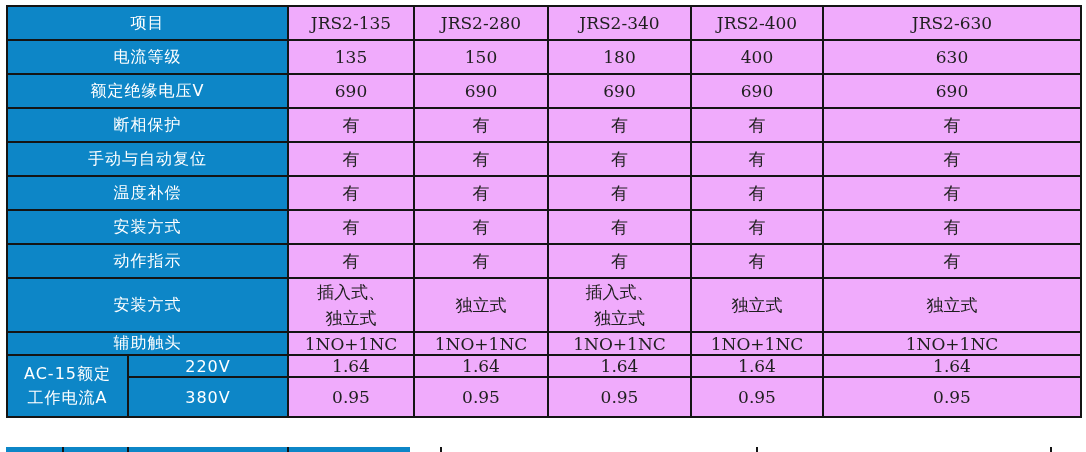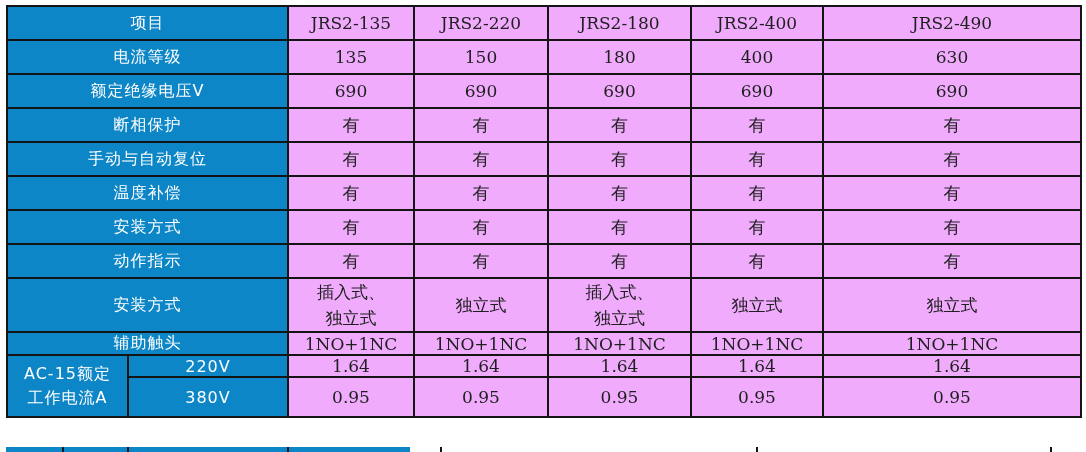--- a/index.html
+++ b/index.html
@@ -58,24 +58,24 @@
         <col style="width:134px">
       <col style="width:143px">
         <col style="width:132px">
       <col style="width:258px">
     </colgroup>
 
     <tbody>
         <tr class="h34">
       <td class="blue" colspan="2">项目</td>
       <td class="val">JRS2-135</td>
-      <td class="val">JRS2-220</td>
-      <td class="val">JRS2-180</td>
+      <td class="val">JRS2-280</td>
+      <td class="val">JRS2-340</td>
       <td class="val">JRS2-400</td>
-      <td class="val">JRS2-490</td>
+      <td class="val">JRS2-630</td>
     </tr>
 
     <tr class="h34">
       <td class="blue" colspan="2">电流等级</td>
       <td class="val">135</td>
       <td class="val">150</td>
       <td class="val">180</td>
       <td class="val">400</td>
       <td class="val">630</td>
     </tr>

